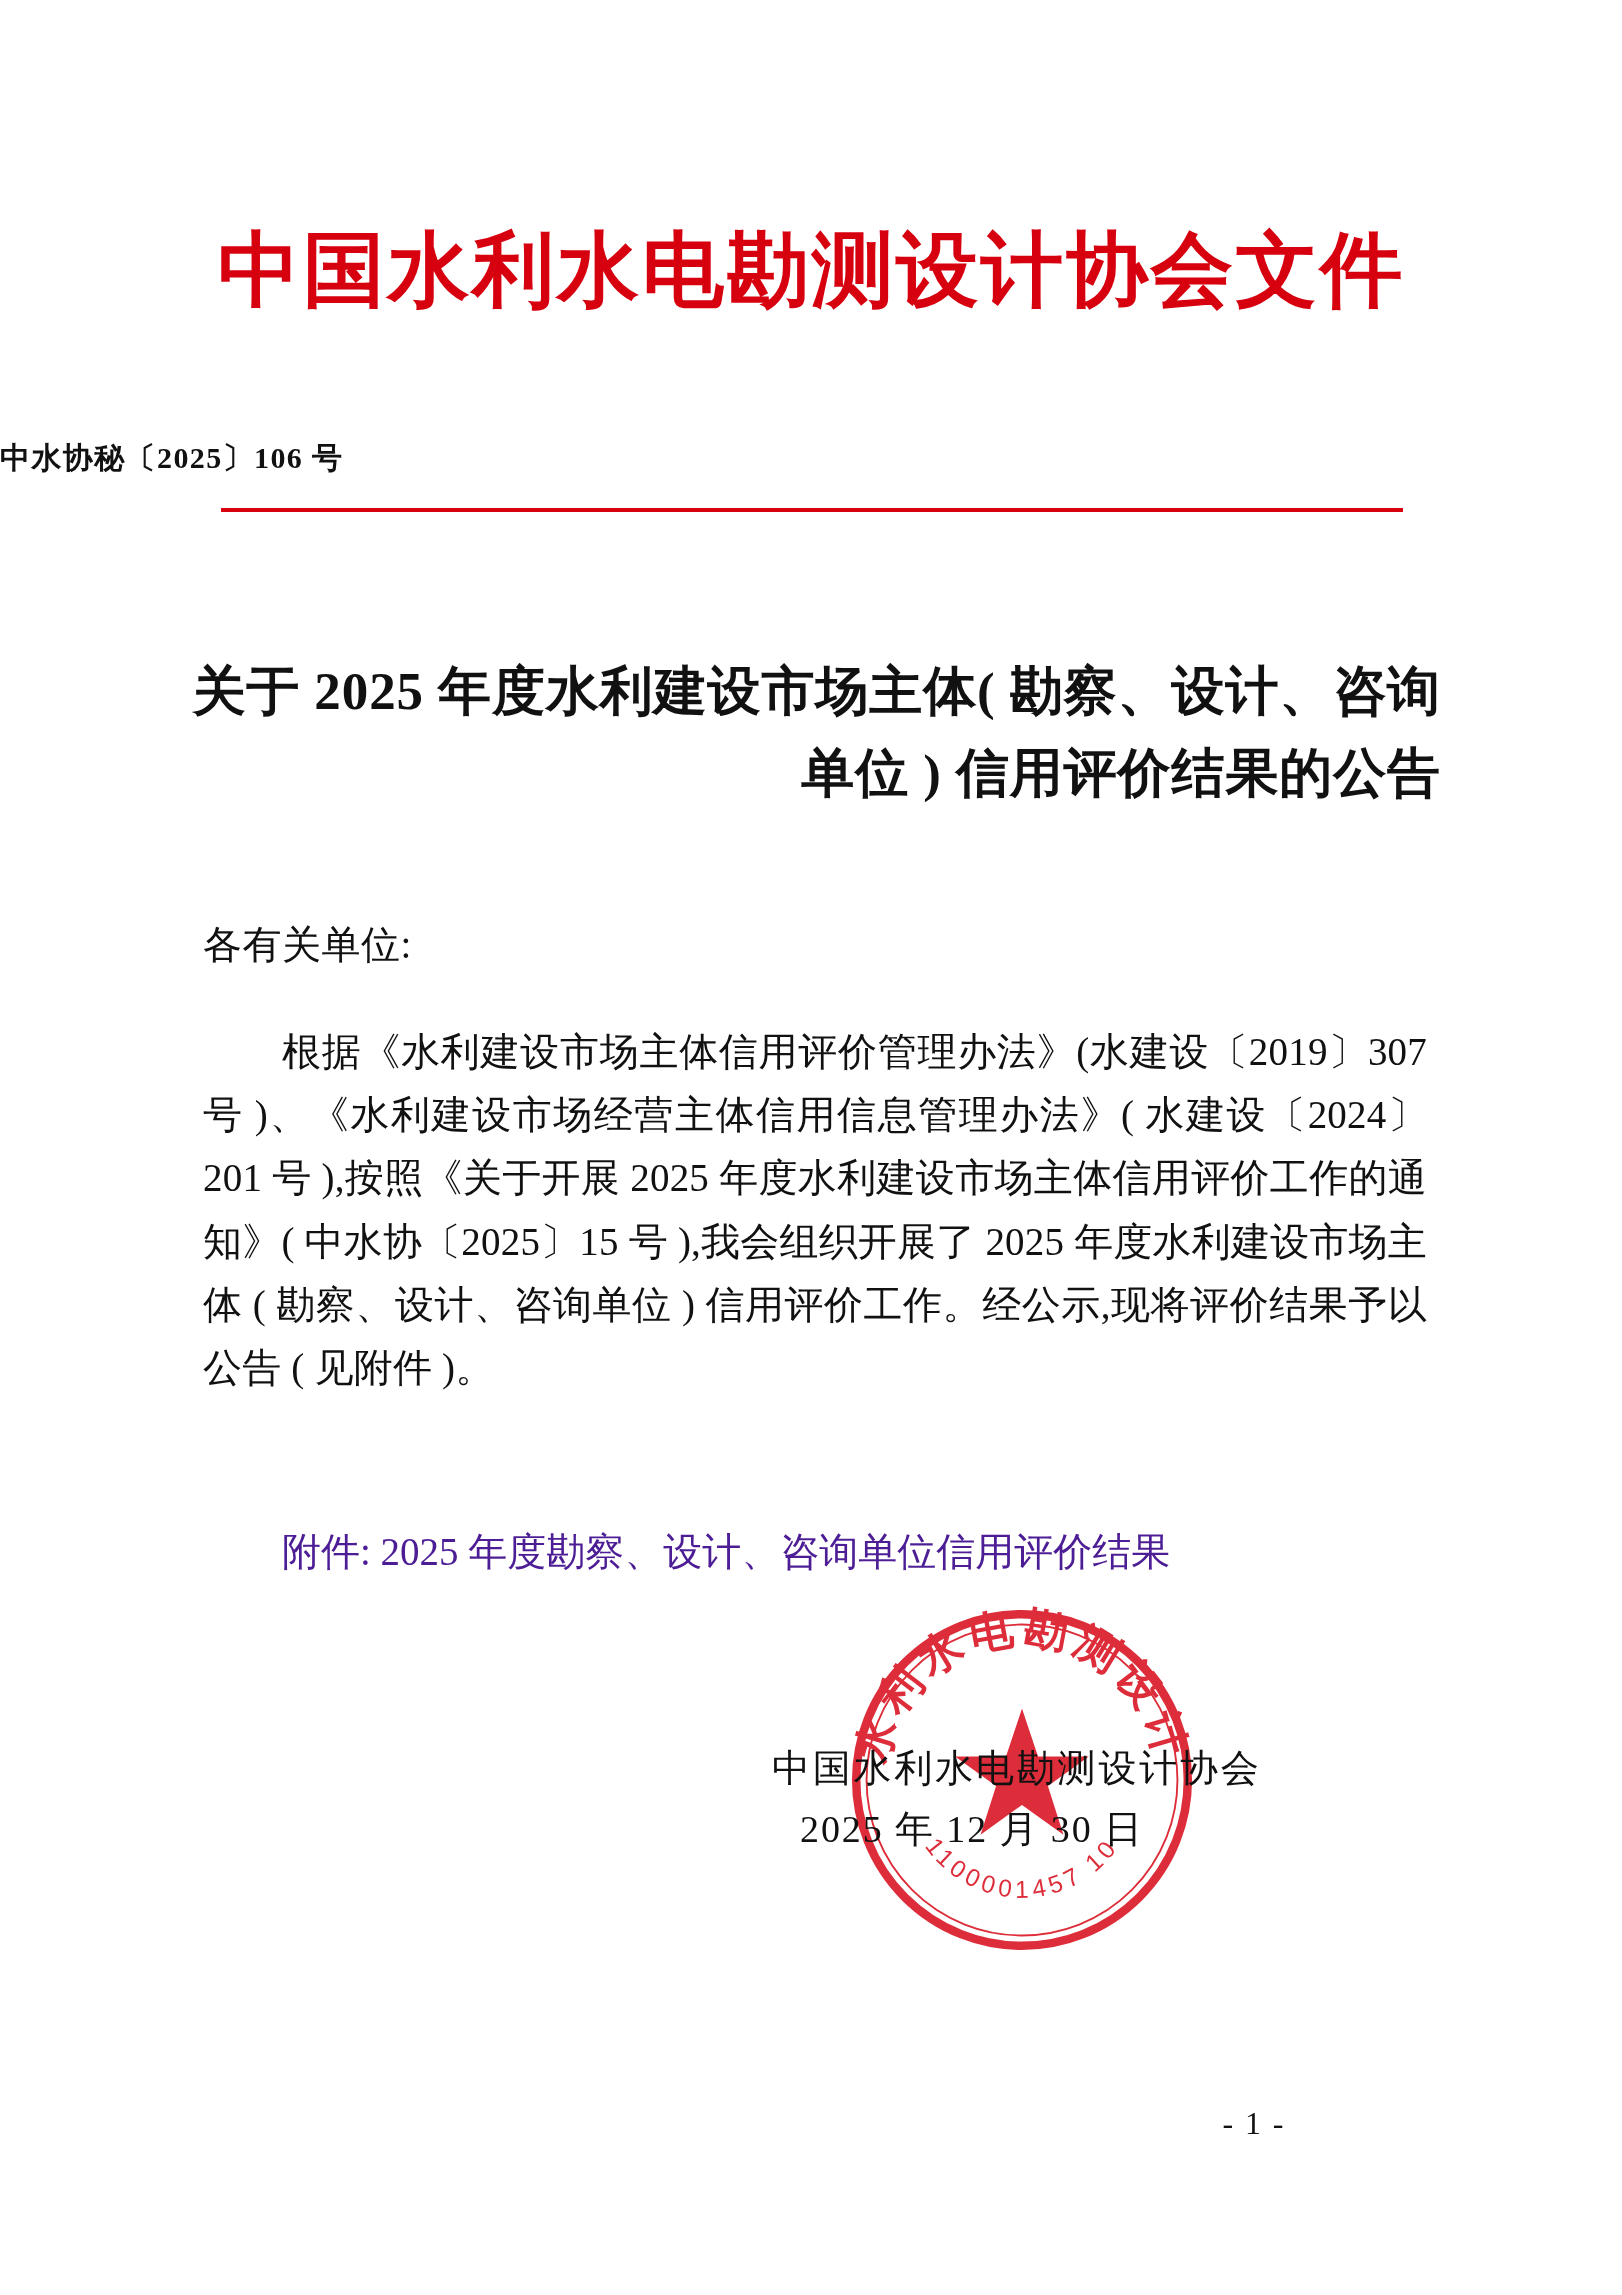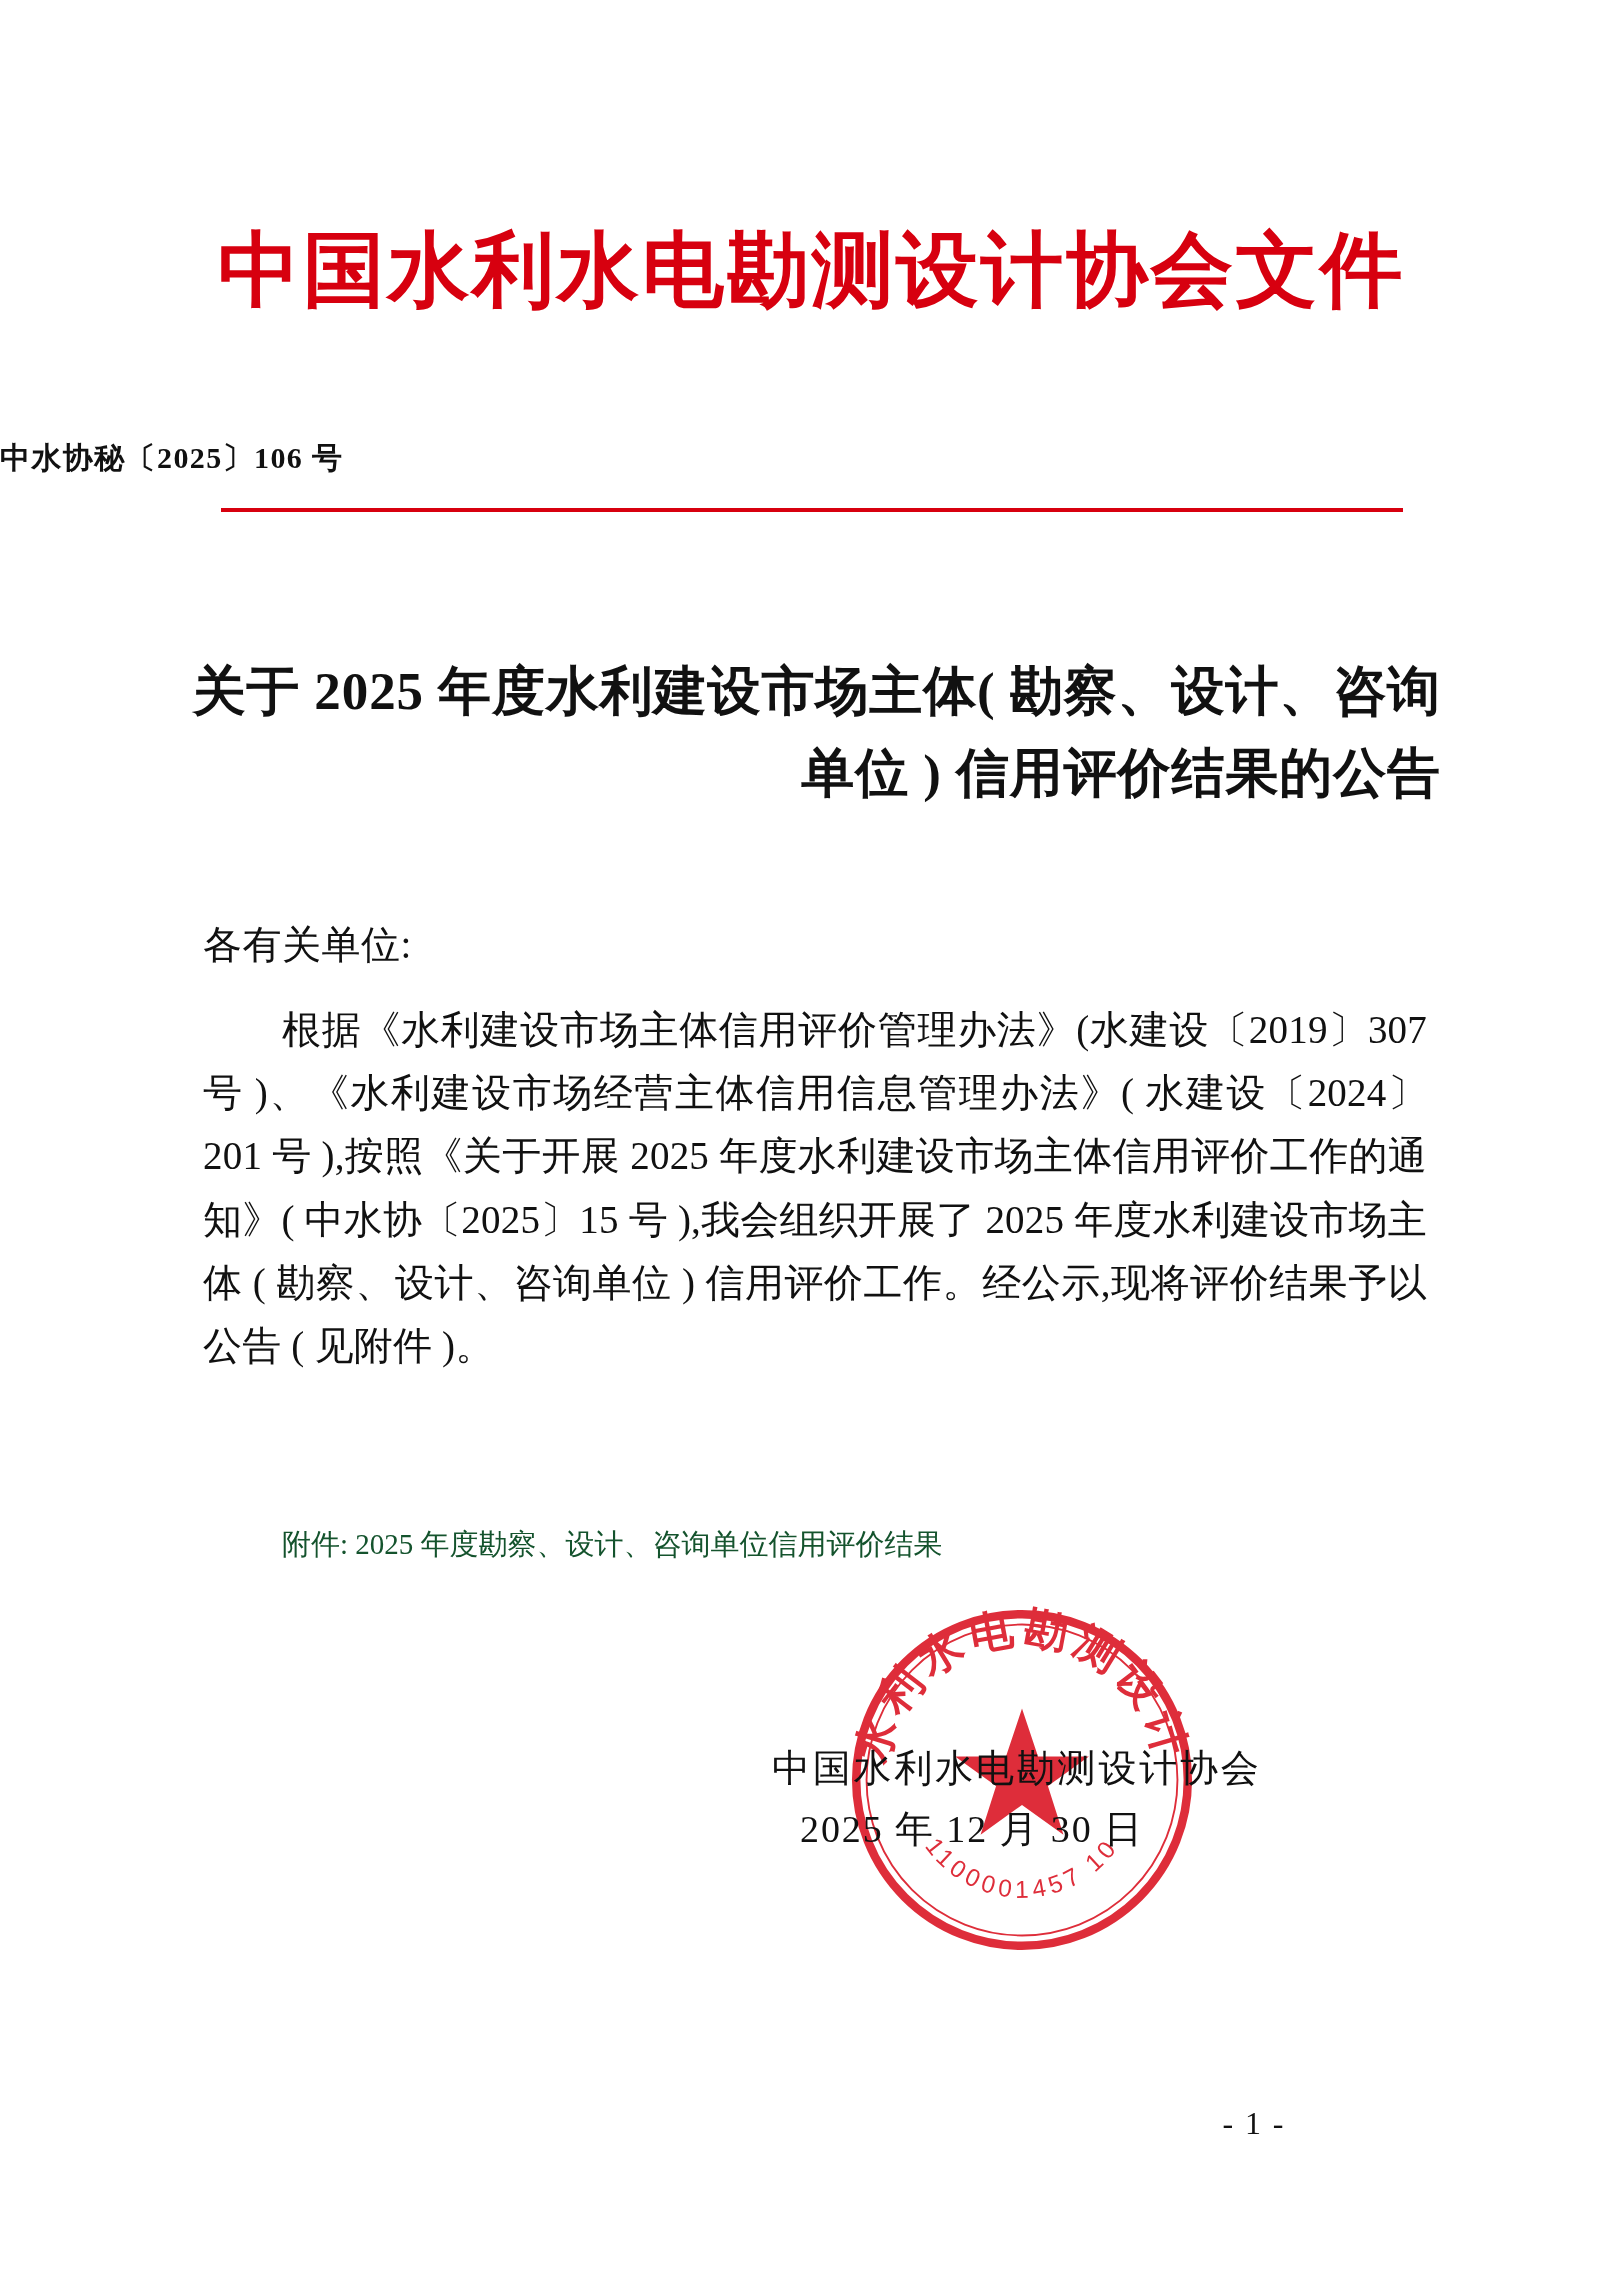--- a/index.html
+++ b/index.html
@@ -93,42 +93,42 @@
     left: 203px;
     top: 918px;
     font-size: 39px;
     letter-spacing: 0.5px;
     color: #111;
   }
 
   .body-text {
     position: absolute;
     left: 203px;
-    top: 998px;
+    top: 1020px;
     width: 1224px;
     font-size: 39px;
     line-height: 1.62;
     letter-spacing: 0.2px;
     color: #111;
     text-align: justify;
     text-justify: inter-ideograph;
   }
   .body-text p {
     margin: 0 0 0 0;
     text-indent: 79px;
   }
 
   .attachment {
     position: absolute;
     left: 203px;
     top: 1521px;
     width: 1224px;
-    font-size: 29px;
+    font-size: 39px;
     line-height: 1.6;
-    color: #14532d;
+    color: #4c1d95;
     text-indent: 79px;
   }
 
   
   .signature {
     position: absolute;
     left: 772px;
     top: 1738px;
     width: 612px;
     text-align: left;

